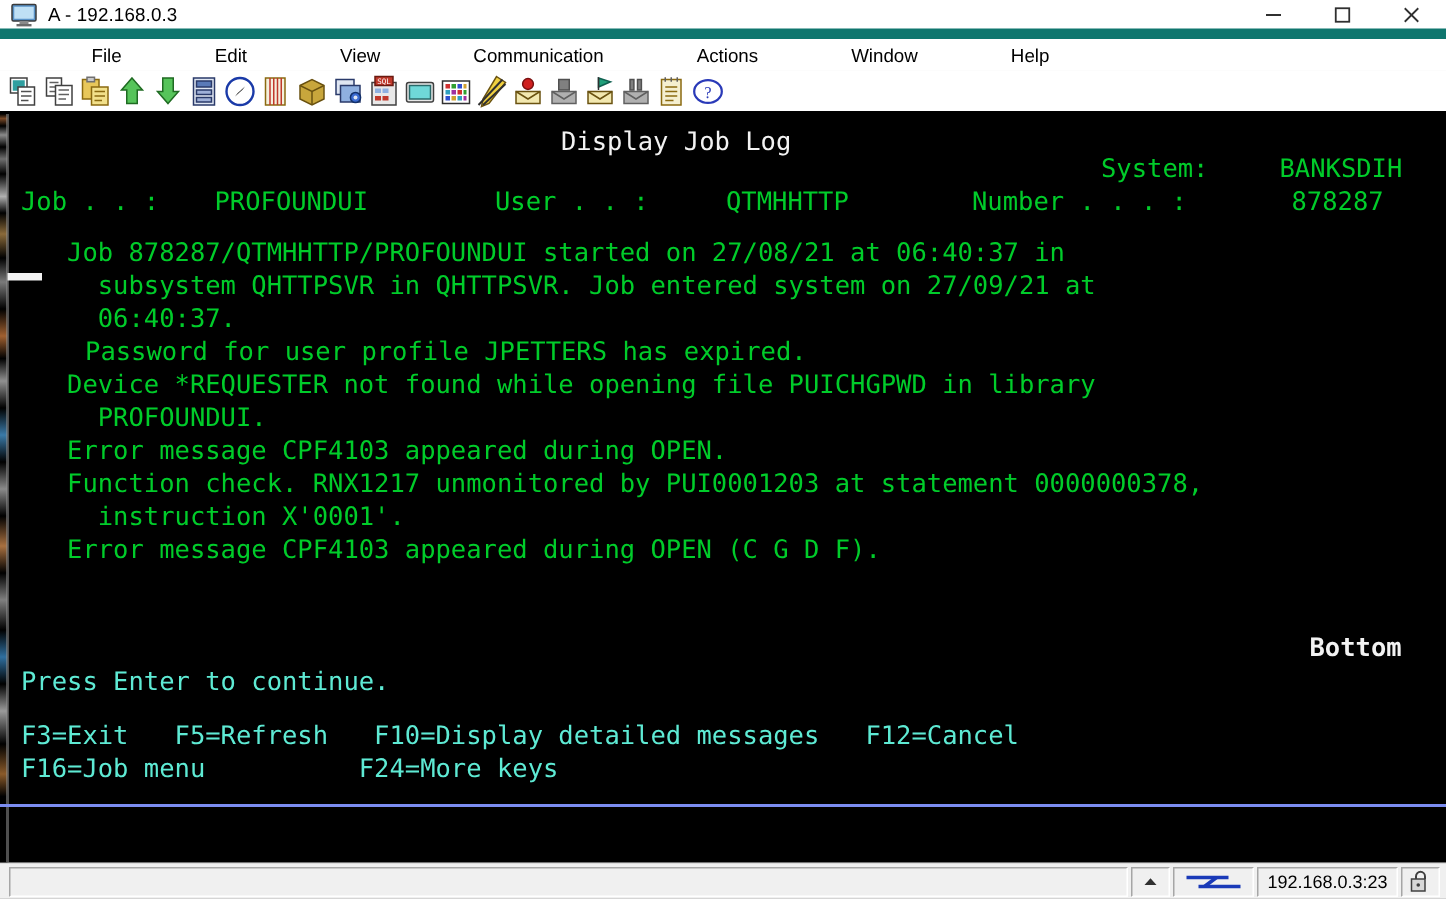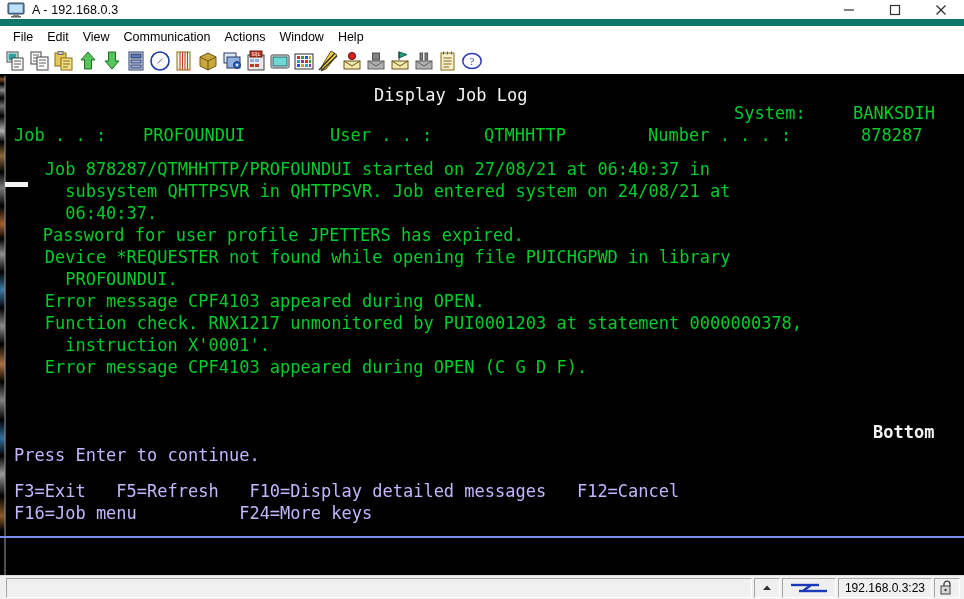--- a/index.html
+++ b/index.html
@@ -39,21 +39,21 @@
 
   
   .menubar {
     height: 21px; flex: 0 0 21px;
     background: #ffffff;
     display: flex; align-items: center;
     padding-left: 6px;
   }
   .menuitem {
     font-size: 12.5px; color: #000000;
-    padding: 2px 7px; white-space: nowrap;
+    padding: 2px 7px; white-space: nowrap; margin-left: 48px;
   }
 
   
   .toolbar {
     height: 29px; flex: 0 0 29px;
     background: #ffffff;
     display: flex; align-items: center;
     padding-left: 4px;
     border-bottom: 2px solid #000000;
   }
@@ -99,21 +99,21 @@
     position: absolute;
     left: 0;
     height: 22px;
     line-height: 22px;
     font-size: 17px;
     letter-spacing: 0px;
     white-space: pre;
   }
   .g { color: #00cc2a; }
   .w { color: #f2f2f2; }
-  .b { color: #c4b5fd; }
+  .b { color: #5eead4; }
 
   .marker-dash {
     position: absolute;
     left: 5px; top: 106px;
     width: 23px; height: 5px;
     background: #f2f2f2;
   }
 
   
   .oia-rule {
@@ -417,23 +417,23 @@
       <div class="row g" style="top:48px; left:14px;">Job . . :</div>
       <div class="row g" style="top:48px; left:143px;">PROFOUNDUI</div>
       <div class="row g" style="top:48px; left:330px;">User . . :</div>
       <div class="row g" style="top:48px; left:484px;">QTMHHTTP</div>
       <div class="row g" style="top:48px; left:648px;">Number . . . :</div>
       <div class="row g" style="top:48px; left:861px;">878287</div>
 
       <div class="marker-dash"></div>
 
       <div class="row g" style="top:82px;  left:14px;">   Job 878287/QTMHHTTP/PROFOUNDUI started on 27/08/21 at 06:40:37 in</div>
-      <div class="row g" style="top:104px; left:14px;">     subsystem QHTTPSVR in QHTTPSVR. Job entered system on 24/08/21 at</div>
+      <div class="row g" style="top:104px; left:14px;">     subsystem QHTTPSVR in QHTTPSVR. Job entered system on 27/09/21 at</div>
       <div class="row g" style="top:126px; left:14px;">     06:40:37.</div>
-      <div class="row g" style="top:148px; left:12px;">   Password for user profile JPETTERS has expired.</div>
+      <div class="row g" style="top:148px; left:26px;">   Password for user profile JPETTERS has expired.</div>
       <div class="row g" style="top:170px; left:14px;">   Device *REQUESTER not found while opening file PUICHGPWD in library</div>
       <div class="row g" style="top:192px; left:14px;">     PROFOUNDUI.</div>
       <div class="row g" style="top:214px; left:14px;text-align:center;">   Error message CPF4103 appeared during OPEN.</div>
       <div class="row g" style="top:236px; left:14px;">   Function check. RNX1217 unmonitored by PUI0001203 at statement 0000000378,</div>
       <div class="row g" style="top:258px; left:14px;">     instruction X'0001'.</div>
       <div class="row g" style="top:280px; left:14px;">   Error message CPF4103 appeared during OPEN (C G D F).</div>
 
       <div class="row w" style="top:345px; left:873px;font-weight:bold;">Bottom</div>
       <div class="row b" style="top:368px; left:14px;">Press Enter to continue.</div>
 

